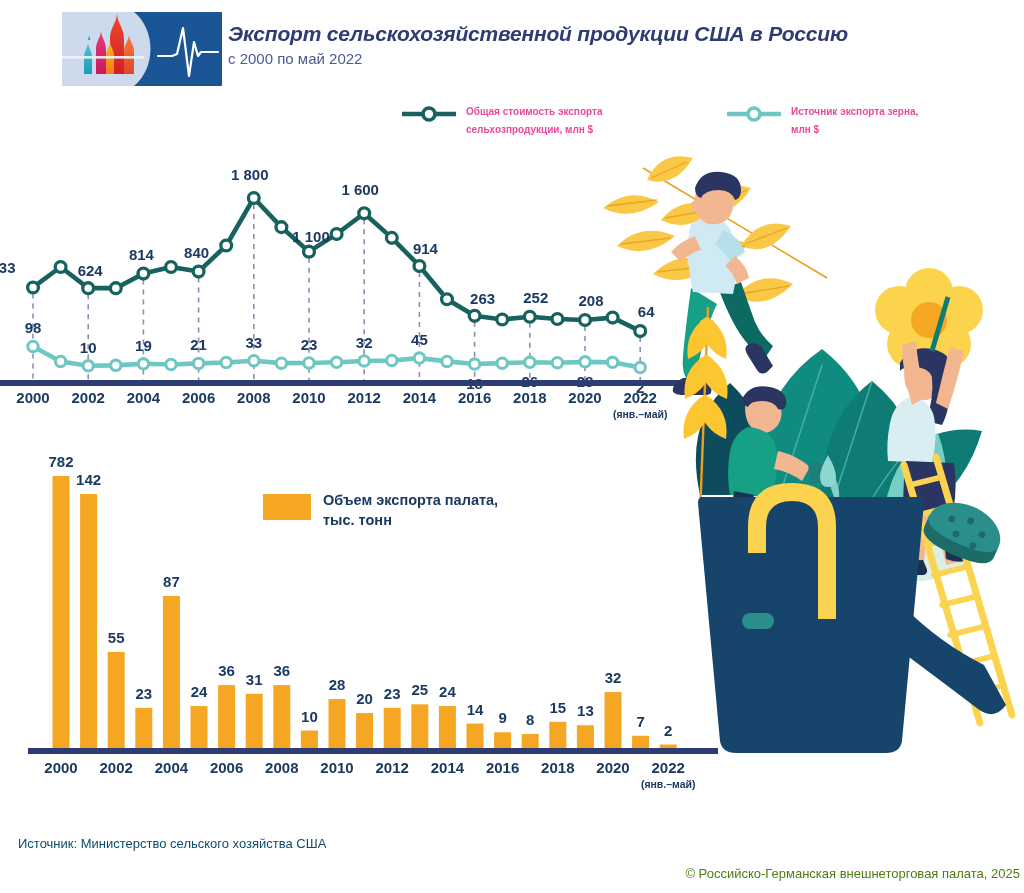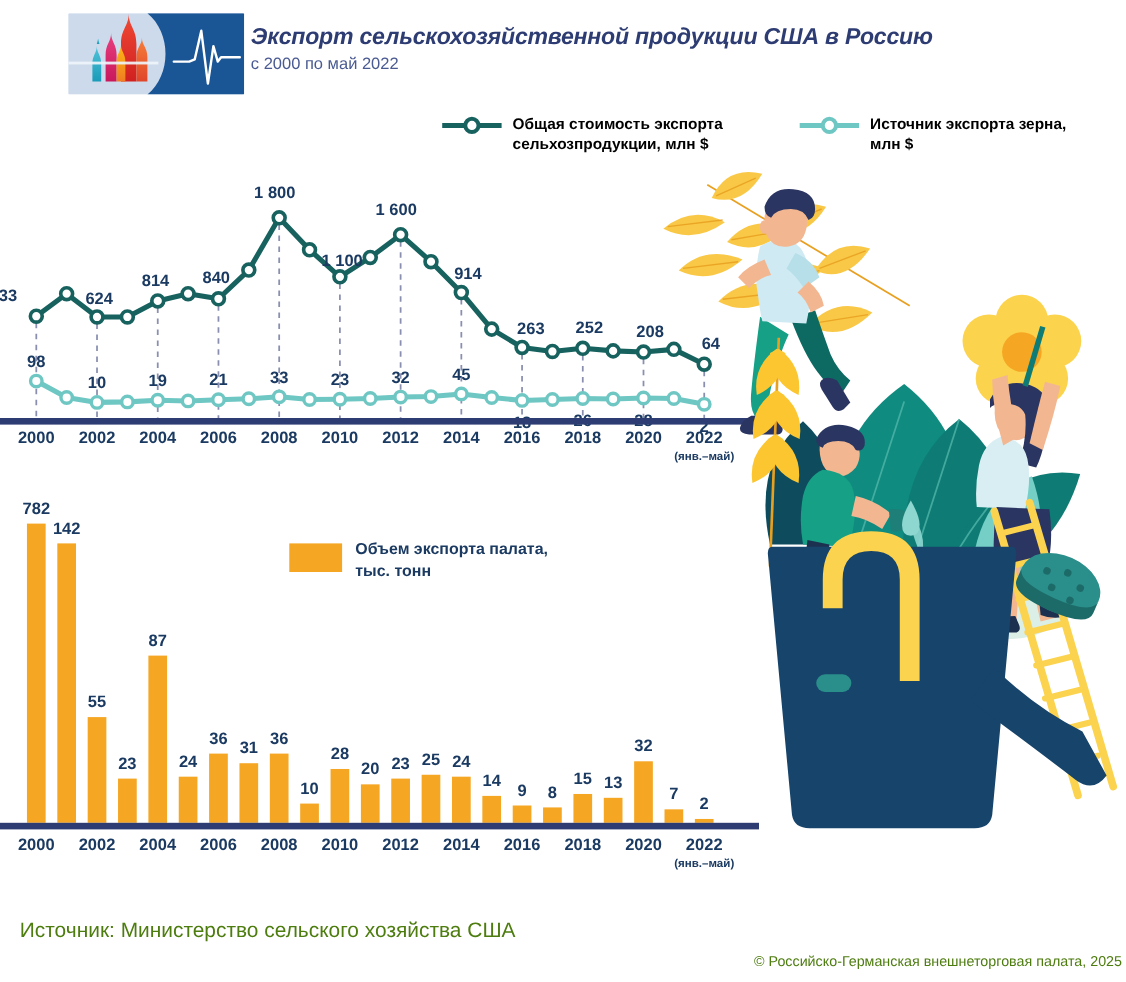--- a/index.html
+++ b/index.html
@@ -21,38 +21,38 @@
   }
   #subtitle{
     position:absolute;left:228px;top:50px;
     font-size:15px;color:#4a5a92;white-space:nowrap;
   }
 
   
   #legend-line{position:absolute;left:400px;top:92px;width:620px;height:52px;}
   .lg-item{position:absolute;}
   .lg-mark{position:absolute;width:58px;height:16px;}
-  .lg-text{position:absolute;left:66px;top:-3px;font-size:14px;font-weight:bold;color:#000000;line-height:18px;white-space:nowrap;}
+  .lg-text{position:absolute;left:66px;top:-3px;font-size:10px;font-weight:bold;color:#ec4899;line-height:18px;white-space:nowrap;}
 
   
   #chart-line{position:absolute;left:0;top:140px;width:700px;height:285px;}
-  #chart-bar{position:absolute;left:0;top:448px;width:700px;height:360px;}
+  #chart-bar{position:absolute;left:0;top:448px;width:700px;height:360px;padding-left:28px;}
   svg{display:block;overflow:visible;}
 
   .vlabel{font-family:"Liberation Sans",sans-serif;font-size:15px;font-weight:bold;fill:#1b3a62;}
   .axlabel{font-family:"Liberation Sans",sans-serif;font-size:15px;font-weight:bold;fill:#1b3a62;}
   .axsub{font-family:"Liberation Sans",sans-serif;font-size:10.5px;font-weight:bold;fill:#1b3a62;}
 
   
   #legend-bar{position:absolute;left:263px;top:492px;width:300px;height:52px;}
   #legend-bar .sw{position:absolute;left:0;top:2px;width:48px;height:26px;background:#f5a623;}
   #legend-bar .lg-text2{position:absolute;left:60px;top:-2px;font-size:14.5px;font-weight:bold;color:#1b3a62;line-height:20px;white-space:nowrap;}
 
   
-  #source{position:absolute;left:18px;top:836px;font-size:19px;color:#4d7c0f;white-space:nowrap;}
+  #source{position:absolute;left:18px;top:836px;font-size:13px;color:#0c4a6e;white-space:nowrap;}
   #copyright{position:absolute;right:4px;top:866px;font-size:13px;color:#4d7c0f;white-space:nowrap;}
 
   
   #illu-top{position:absolute;left:595px;top:150px;width:429px;height:245px;}
   #illu-bottom{position:absolute;left:660px;top:285px;width:364px;height:475px;}
 </style>
 </head>
 <body>
 
 <div id="header">

